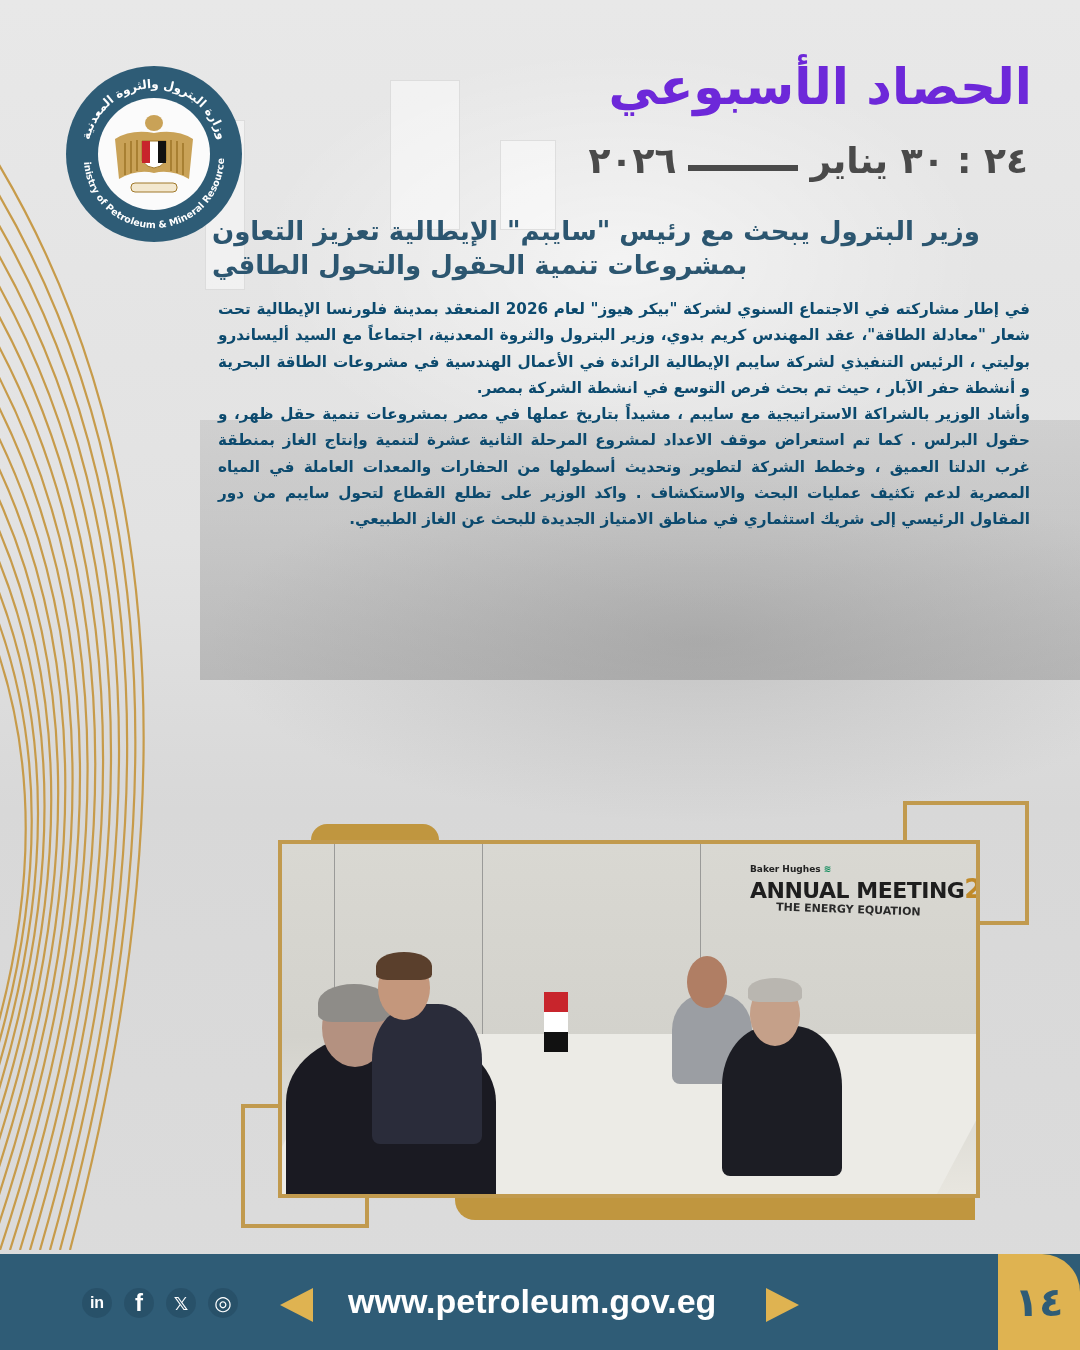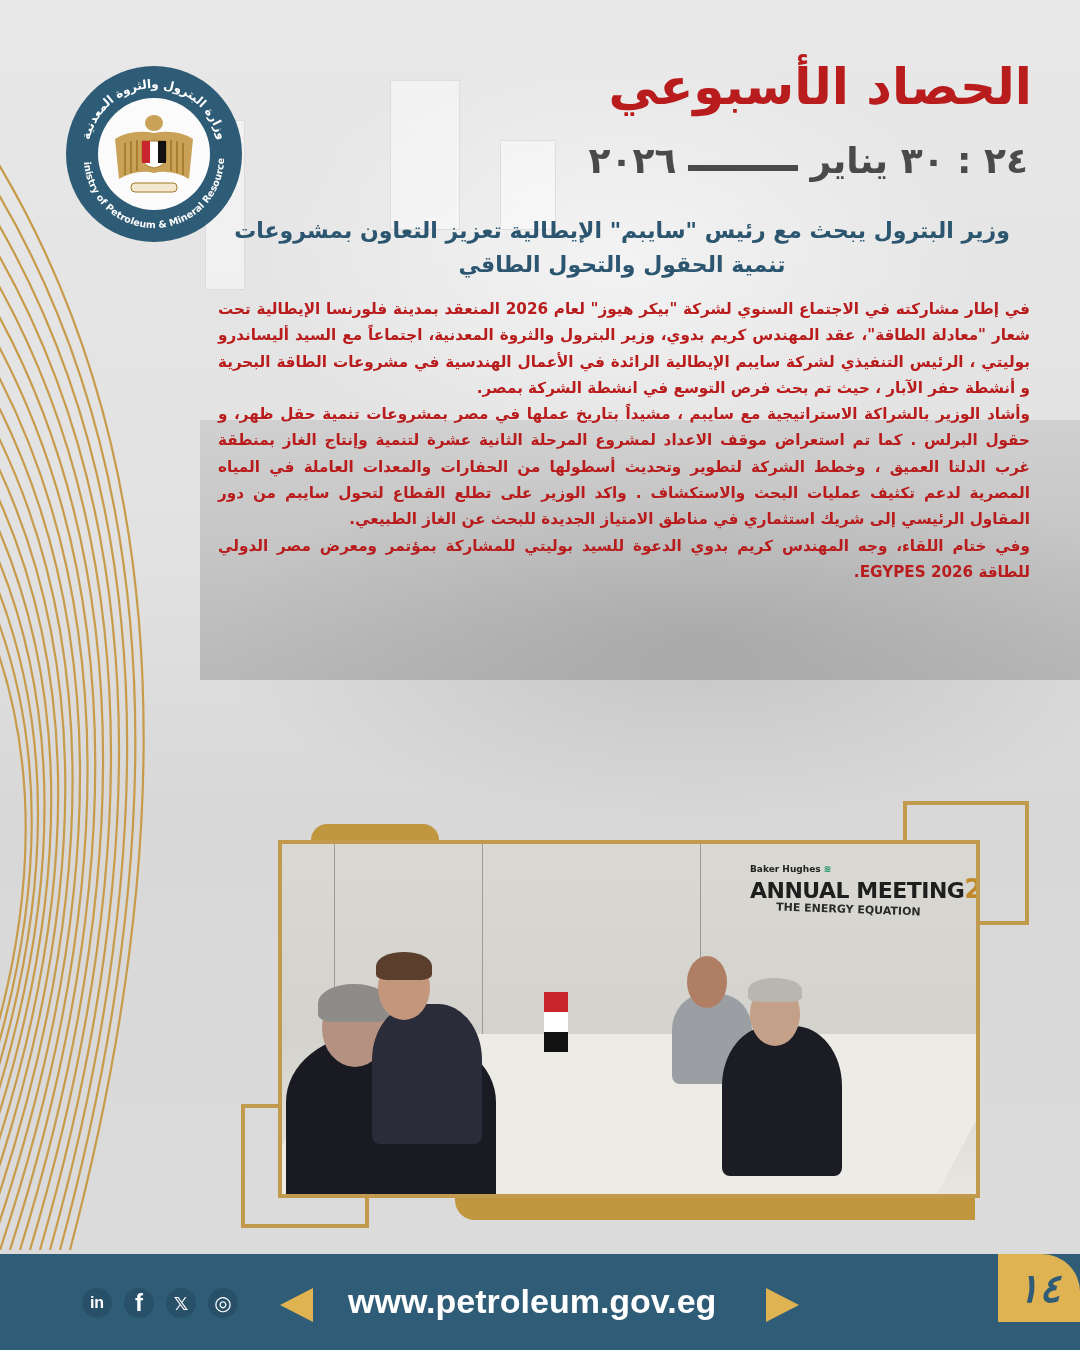--- a/index.html
+++ b/index.html
@@ -36,38 +36,38 @@
   }
   .logo-inner {
     width: 112px; height: 112px; border-radius: 50%; background: #fbfbfb;
     display: flex; align-items: center; justify-content: center;
   }
   .logo-ring-text { position: absolute; inset: 0; }
 
   .title {
     position: absolute; right: 48px; top: 58px;
     font-family: "DejaVu Sans", sans-serif; font-weight: bold;
-    font-size: 50px; color: #b91c1c; direction: rtl; letter-spacing: -1px;
+    font-size: 50px; color: #6d28d9; direction: rtl; letter-spacing: -1px;
   }
   .date {
     position: absolute; right: 52px; top: 140px;
     font-weight: bold; font-size: 36px; color: #4a4a4a; direction: rtl;
     display: flex; align-items: center; gap: 12px;
   }
   .date .stretch { display: inline-block; width: 110px; height: 6px; background: #4a4a4a; margin-top: 14px; }
 
   .headline {
     position: absolute; right: 48px; top: 214px; width: 820px;
-    direction: rtl; text-align: center;
-    font-weight: bold; font-size: 22px; line-height: 34px; color: #2c5670;
+    direction: rtl; text-align: left;
+    font-weight: bold; font-size: 26px; line-height: 34px; color: #2c5670;
   }
   .article {
     position: absolute; right: 50px; top: 296px; width: 812px;
     direction: rtl; text-align: justify;
-    font-weight: bold; font-size: 15.2px; line-height: 26.3px; color: #b91c1c;
+    font-weight: bold; font-size: 15.2px; line-height: 26.3px; color: #0c4a6e;
   }
   .article p { margin: 0; }
   .frame-tr {
     position: absolute; left: 903px; top: 801px; width: 126px; height: 124px;
     border: 4px solid #c19a4e;
   }
   .frame-bl {
     position: absolute; left: 241px; top: 1104px; width: 128px; height: 124px;
     border: 4px solid #c19a4e;
   }
@@ -99,24 +99,24 @@
   .banner .am .yr { color: #c08a2a; font-size: 26px; }
   .banner .ee { font-size: 11px; font-weight: bold; color: #2a2a2a; margin-left: 26px; transform: rotate(2deg); }
   .flag { position: absolute; left: 262px; top: 148px; width: 24px; height: 60px; }
   .flag div { height: 20px; }
 
   .footer {
     position: absolute; left: 0; top: 1254px; width: 1080px; height: 96px;
     background: #2f5c76;
   }
   .page-num-box {
-    position: absolute; left: 998px; top: 1254px; width: 82px; height: 68px;
+    position: absolute; left: 998px; top: 1254px; width: 82px; height: 96px;
     background: #dfb351; border-radius: 0 38px 0 0;
     display: flex; align-items: center; justify-content: center;
-    font-weight: bold; font-size: 40px; color: #2f5c76; font-style: italic;
+    font-weight: bold; font-size: 40px; color: #2f5c76;
   }
   .url {
     position: absolute; left: 348px; top: 1282px;
     font-family: "Liberation Sans", sans-serif; font-weight: bold;
     font-size: 34px; color: #ffffff;
   }
   .arrow-left {
     position: absolute; left: 280px; top: 1288px; width: 0; height: 0;
     border-top: 17px solid transparent; border-bottom: 17px solid transparent;
     border-right: 33px solid #dfb351;
@@ -203,21 +203,20 @@
   <span>٢٤ : ٣٠ يناير</span>
   <span class="stretch"></span>
   <span>٢٠٢٦</span>
 </div>
 
 <div class="headline">وزير البترول يبحث مع رئيس "سايبم" الإيطالية تعزيز التعاون بمشروعات تنمية الحقول والتحول الطاقي</div>
 
 <div class="article">
   <p>في إطار مشاركته في الاجتماع السنوي لشركة "بيكر هيوز" لعام 2026 المنعقد بمدينة فلورنسا الإيطالية تحت شعار "معادلة الطاقة"، عقد المهندس كريم بدوي، وزير البترول والثروة المعدنية، اجتماعاً مع السيد أليساندرو بوليتي ، الرئيس التنفيذي لشركة سايبم الإيطالية الرائدة في الأعمال الهندسية في مشروعات الطاقة البحرية و أنشطة حفر الآبار ، حيث تم بحث فرص التوسع في انشطة الشركة بمصر.</p>
   <p>وأشاد الوزير بالشراكة الاستراتيجية مع سايبم ، مشيداً بتاريخ عملها في مصر بمشروعات تنمية حقل ظهر، و حقول البرلس . كما تم استعراض موقف الاعداد لمشروع المرحلة الثانية عشرة لتنمية وإنتاج الغاز بمنطقة غرب الدلتا العميق ، وخطط الشركة لتطوير وتحديث أسطولها من الحفارات والمعدات العاملة في المياه المصرية لدعم تكثيف عمليات البحث والاستكشاف . واكد الوزير على تطلع القطاع لتحول سايبم من دور المقاول الرئيسي إلى شريك استثماري في مناطق الامتياز الجديدة للبحث عن الغاز الطبيعي.</p>
-  <p>وفي ختام اللقاء، وجه المهندس كريم بدوي الدعوة للسيد بوليتي للمشاركة بمؤتمر ومعرض مصر الدولي للطاقة EGYPES 2026.</p>
 </div>
 
 <div class="frame-tr"></div>
 <div class="frame-bl"></div>
 <div class="tab-top"></div>
 <div class="tab-bottom"></div>
 
 <div class="photo">
   <div class="wall-line" style="left:52px"></div>
   <div class="wall-line" style="left:200px"></div>

